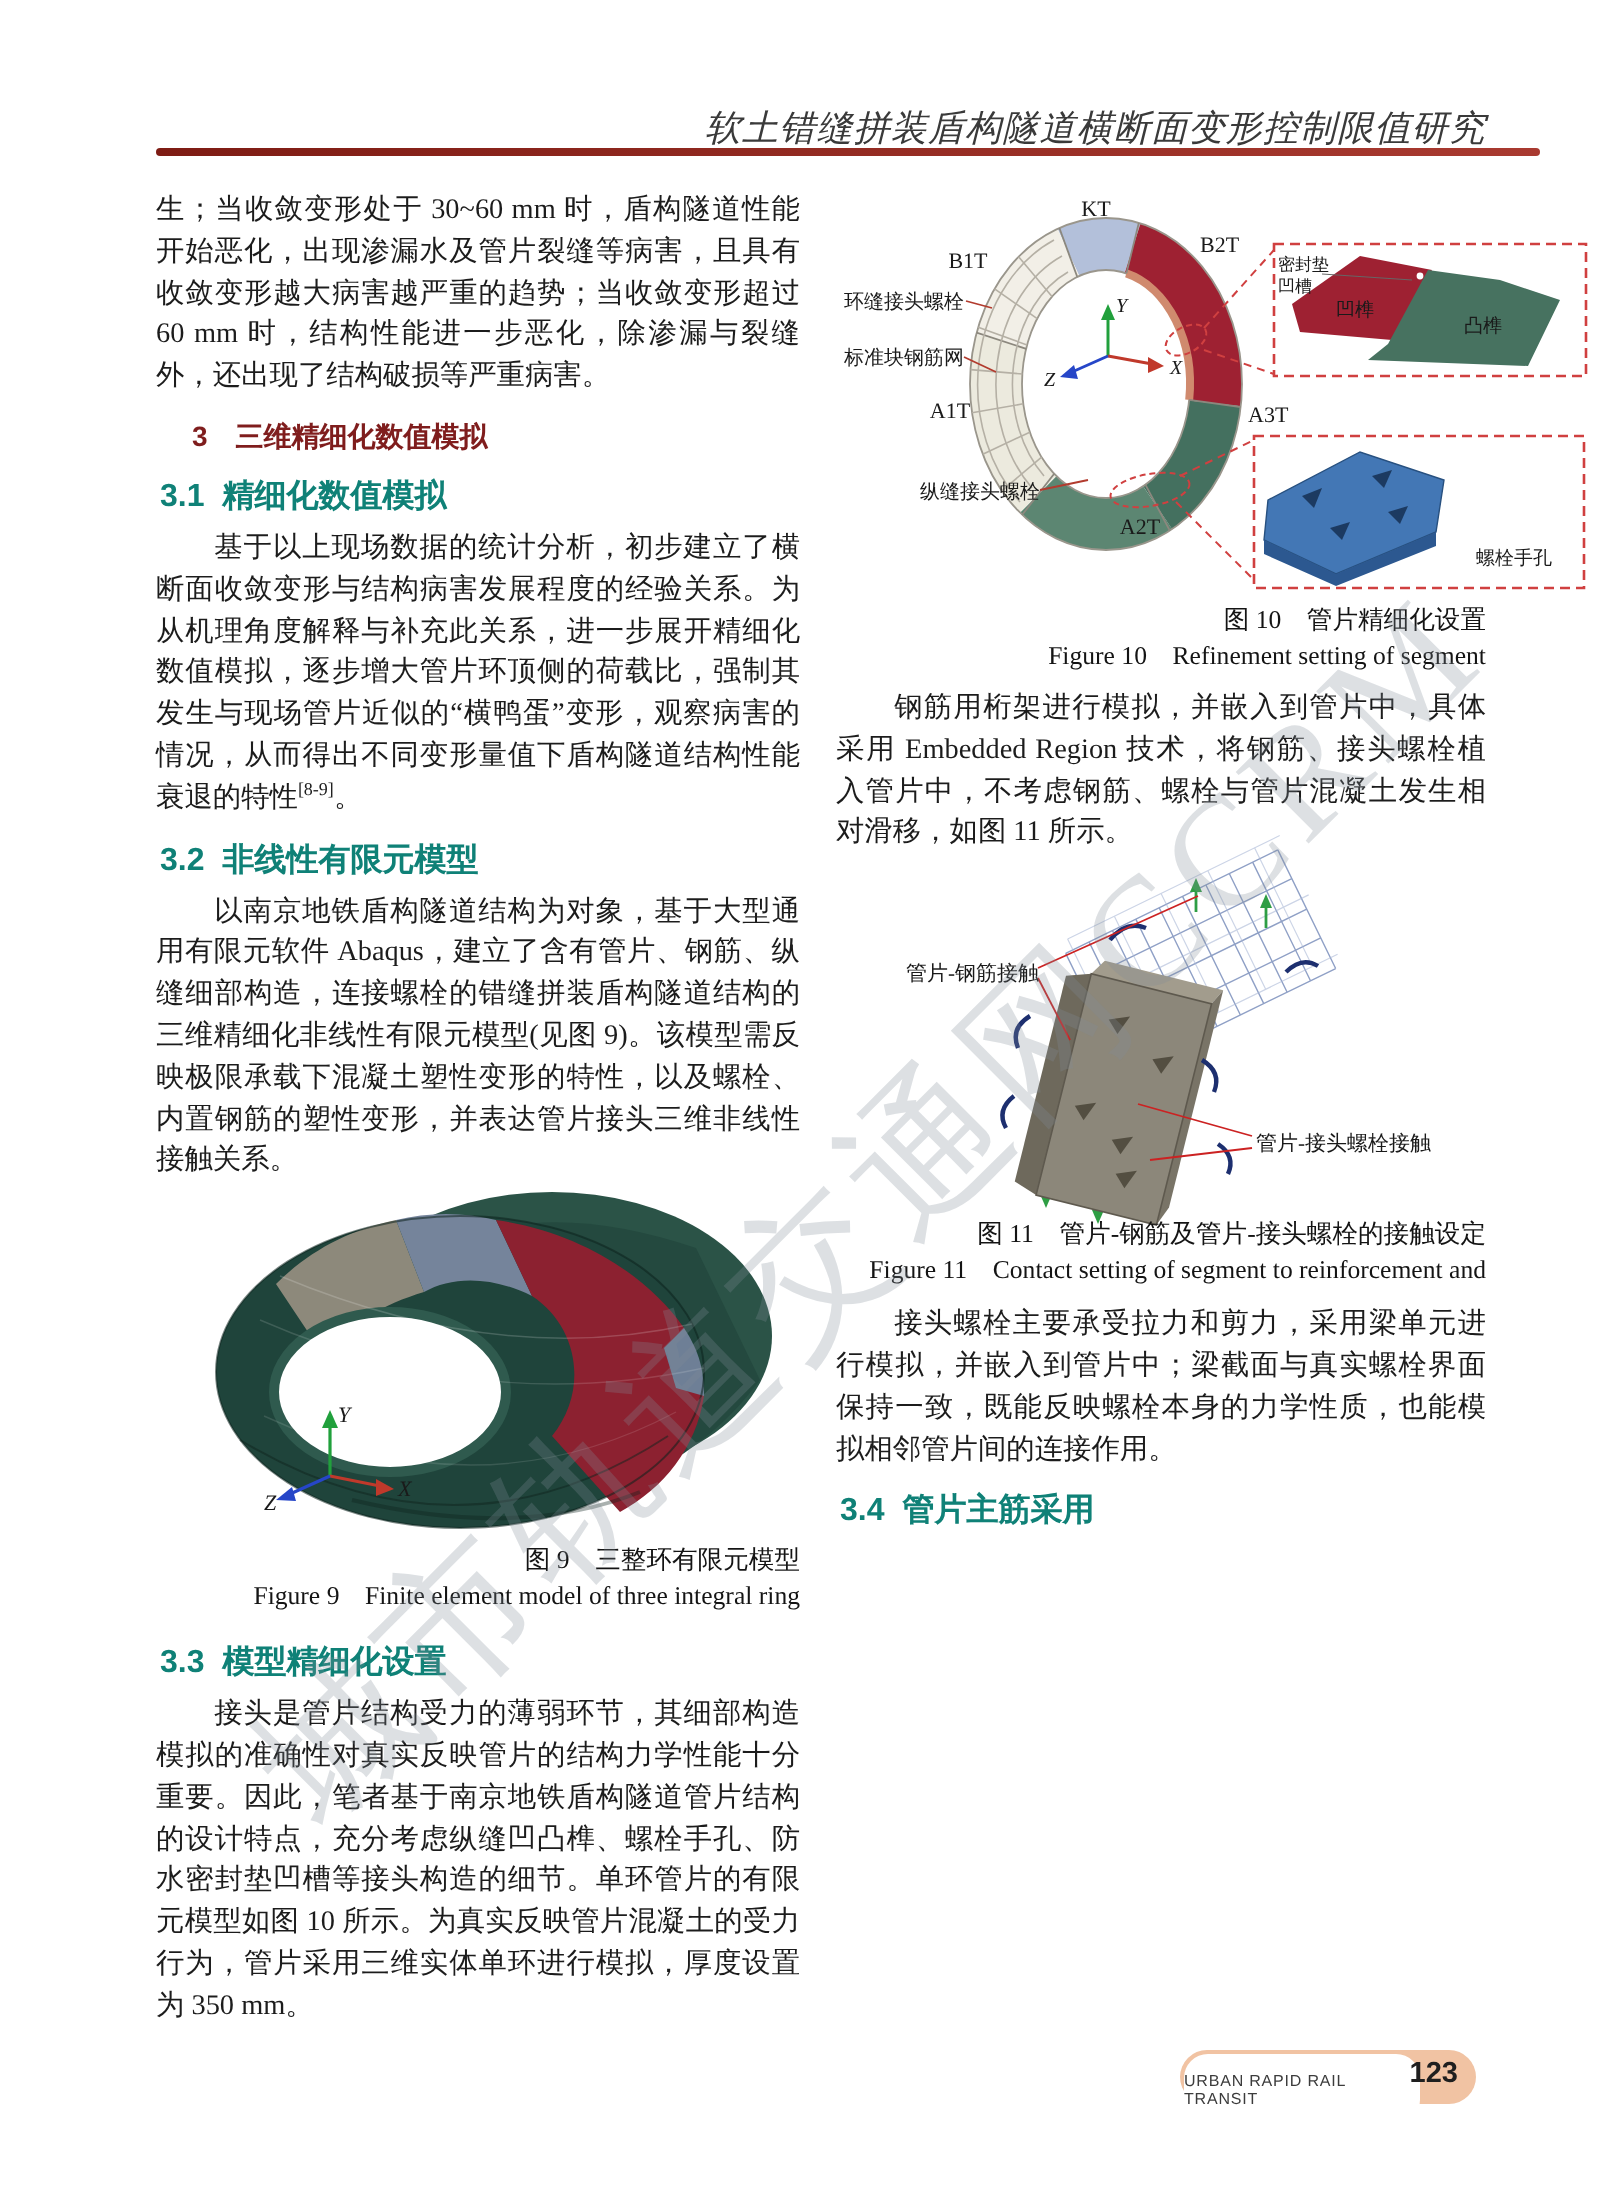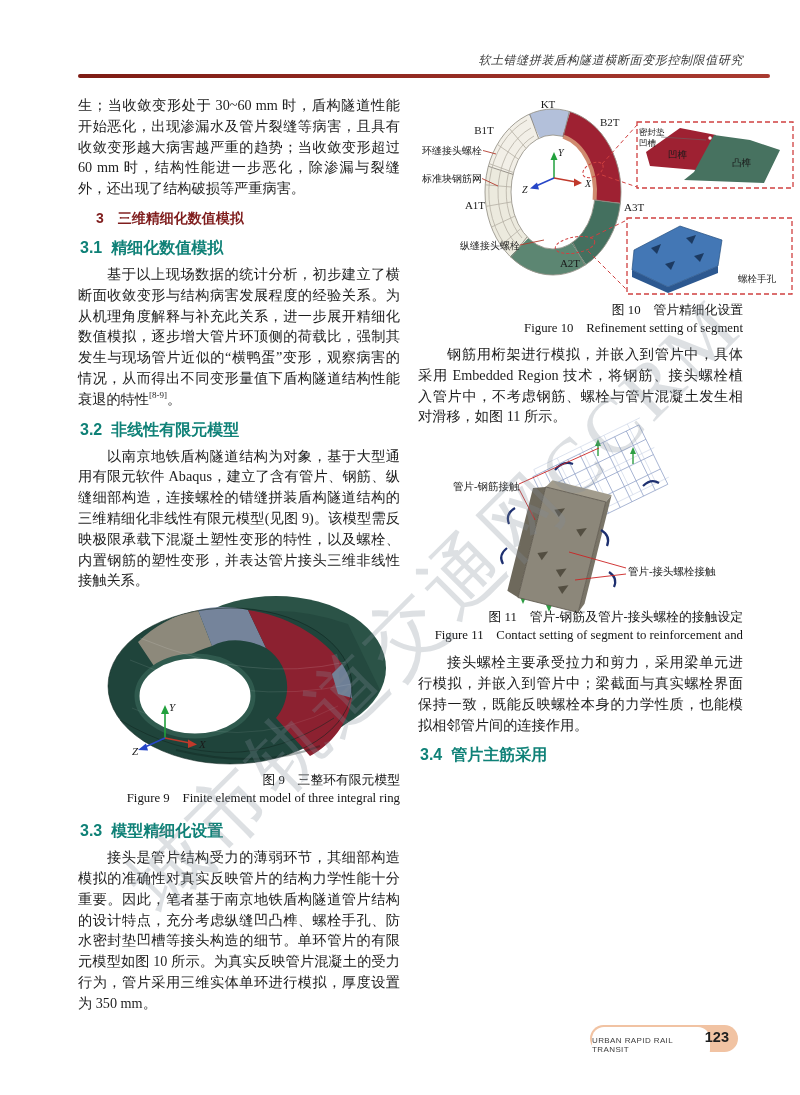--- a/index.html
+++ b/index.html
@@ -2,21 +2,21 @@
 <html><head>
 <meta charset="utf-8">
 <style>
   * { box-sizing: border-box; }
   html,body { margin:0; padding:0; background:#ffffff; }
   .page {
     position:relative; width:800px; height:1095px; background:#fff;
     font-family:"Liberation Serif", serif; color:#1c1c1c; overflow:hidden;
   }
   .running-title {
-    position:absolute; top:52px; right:57px; font-size:12px;
+    position:absolute; top:52px; right:57px; font-size:18px;
     font-style:italic; color:#3a3a3a; letter-spacing:0.6px;
   }
   .header-rule {
     position:absolute; top:74px; left:78px; width:692px; height:4px;
     border-radius:2px; background:linear-gradient(90deg,#7e1c14,#a93a30);
   }
   .col { position:absolute; }
   .col-left  { left:78px;  top:95px; width:322px; }
   .col-right { left:418px; top:90px; width:325px; }
   .body-p {

